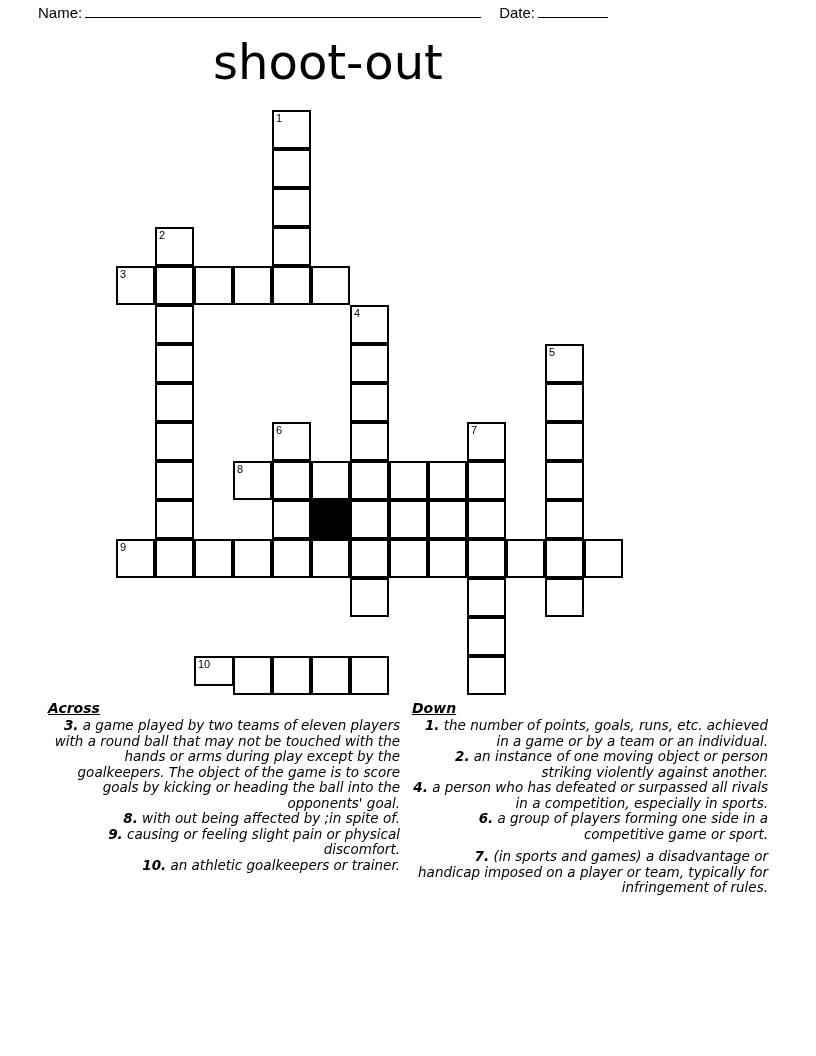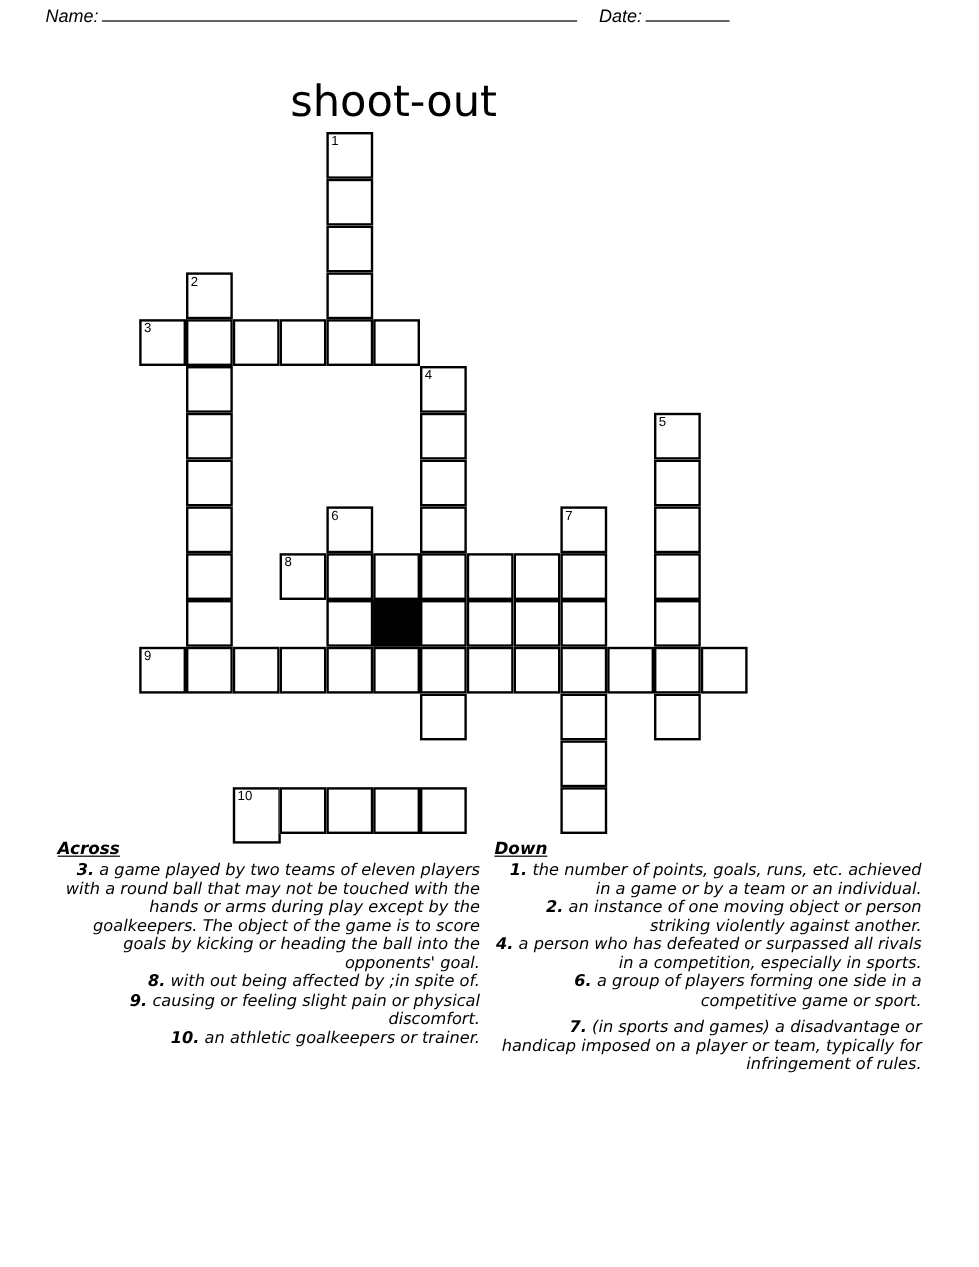--- a/index.html
+++ b/index.html
@@ -25,46 +25,44 @@
     height: 26px;
     display: flex;
     align-items: baseline;
     padding-top: 4px;
     box-sizing: border-box;
   }
   .nd-label {
     font-size: 15px;
     font-family: "Liberation Sans", sans-serif;
     white-space: pre;
-    font-style: italic;
   }
   .nd-name-label { margin-left: 38px; }
   .nd-rule {
     display: inline-block;
     border-bottom: 1px solid #000;
     height: 13px;
     margin-left: 3px;
   }
   .nd-name-rule { width: 396px; }
   .nd-date-label { margin-left: 18px; text-align: right; }
   .nd-date-rule { width: 70px; }
 
   
   .puzzle-title {
     position: absolute;
     left: 0;
     top: 36px;
     width: 656px;
     text-align: center;
-    font-size: 36px;
+    font-size: 48px;
     font-family: "DejaVu Sans", sans-serif;
     font-weight: 400;
     letter-spacing: 0px;
     line-height: 1.1;
-    margin-top: 30px;
   }
 
   
   #grid-layer {
     position: absolute;
     left: 0;
     top: 0;
     width: 816px;
     height: 1056px;
     pointer-events: none;
@@ -214,21 +212,21 @@
     <div class="xw-cell" style="left: 389px; top: 539px; width: 39px; height: 39px;"></div>
     <div class="xw-cell" style="left: 428px; top: 539px; width: 39px; height: 39px;"></div>
     <div class="xw-cell" style="left: 467px; top: 539px; width: 39px; height: 39px;"></div>
     <div class="xw-cell" style="left: 506px; top: 539px; width: 39px; height: 39px;"></div>
     <div class="xw-cell" style="left: 545px; top: 539px; width: 39px; height: 39px;"></div>
     <div class="xw-cell" style="left: 584px; top: 539px; width: 39px; height: 39px;"></div>
     <div class="xw-cell" style="left: 350px; top: 578px; width: 39px; height: 39px;"></div>
     <div class="xw-cell" style="left: 467px; top: 578px; width: 39px; height: 39px;"></div>
     <div class="xw-cell" style="left: 545px; top: 578px; width: 39px; height: 39px;"></div>
     <div class="xw-cell" style="left: 467px; top: 617px; width: 39px; height: 39px;"></div>
-    <div class="xw-cell" style="left: 194px; top: 656px; width: 39px; height: 47px; padding-left: 36px;">
+    <div class="xw-cell" style="left: 194px; top: 656px; width: 39px; height: 30px; padding-left: 36px;">
       <span class="xw-num">10</span>
     </div>
     <div class="xw-cell" style="left: 233px; top: 656px; width: 39px; height: 39px;"></div>
     <div class="xw-cell" style="left: 272px; top: 656px; width: 39px; height: 39px;"></div>
     <div class="xw-cell" style="left: 311px; top: 656px; width: 39px; height: 39px;"></div>
     <div class="xw-cell" style="left: 350px; top: 656px; width: 39px; height: 39px;"></div>
     <div class="xw-cell" style="left: 467px; top: 656px; width: 39px; height: 39px;"></div>
   </div>
 
 <div class="clues">

